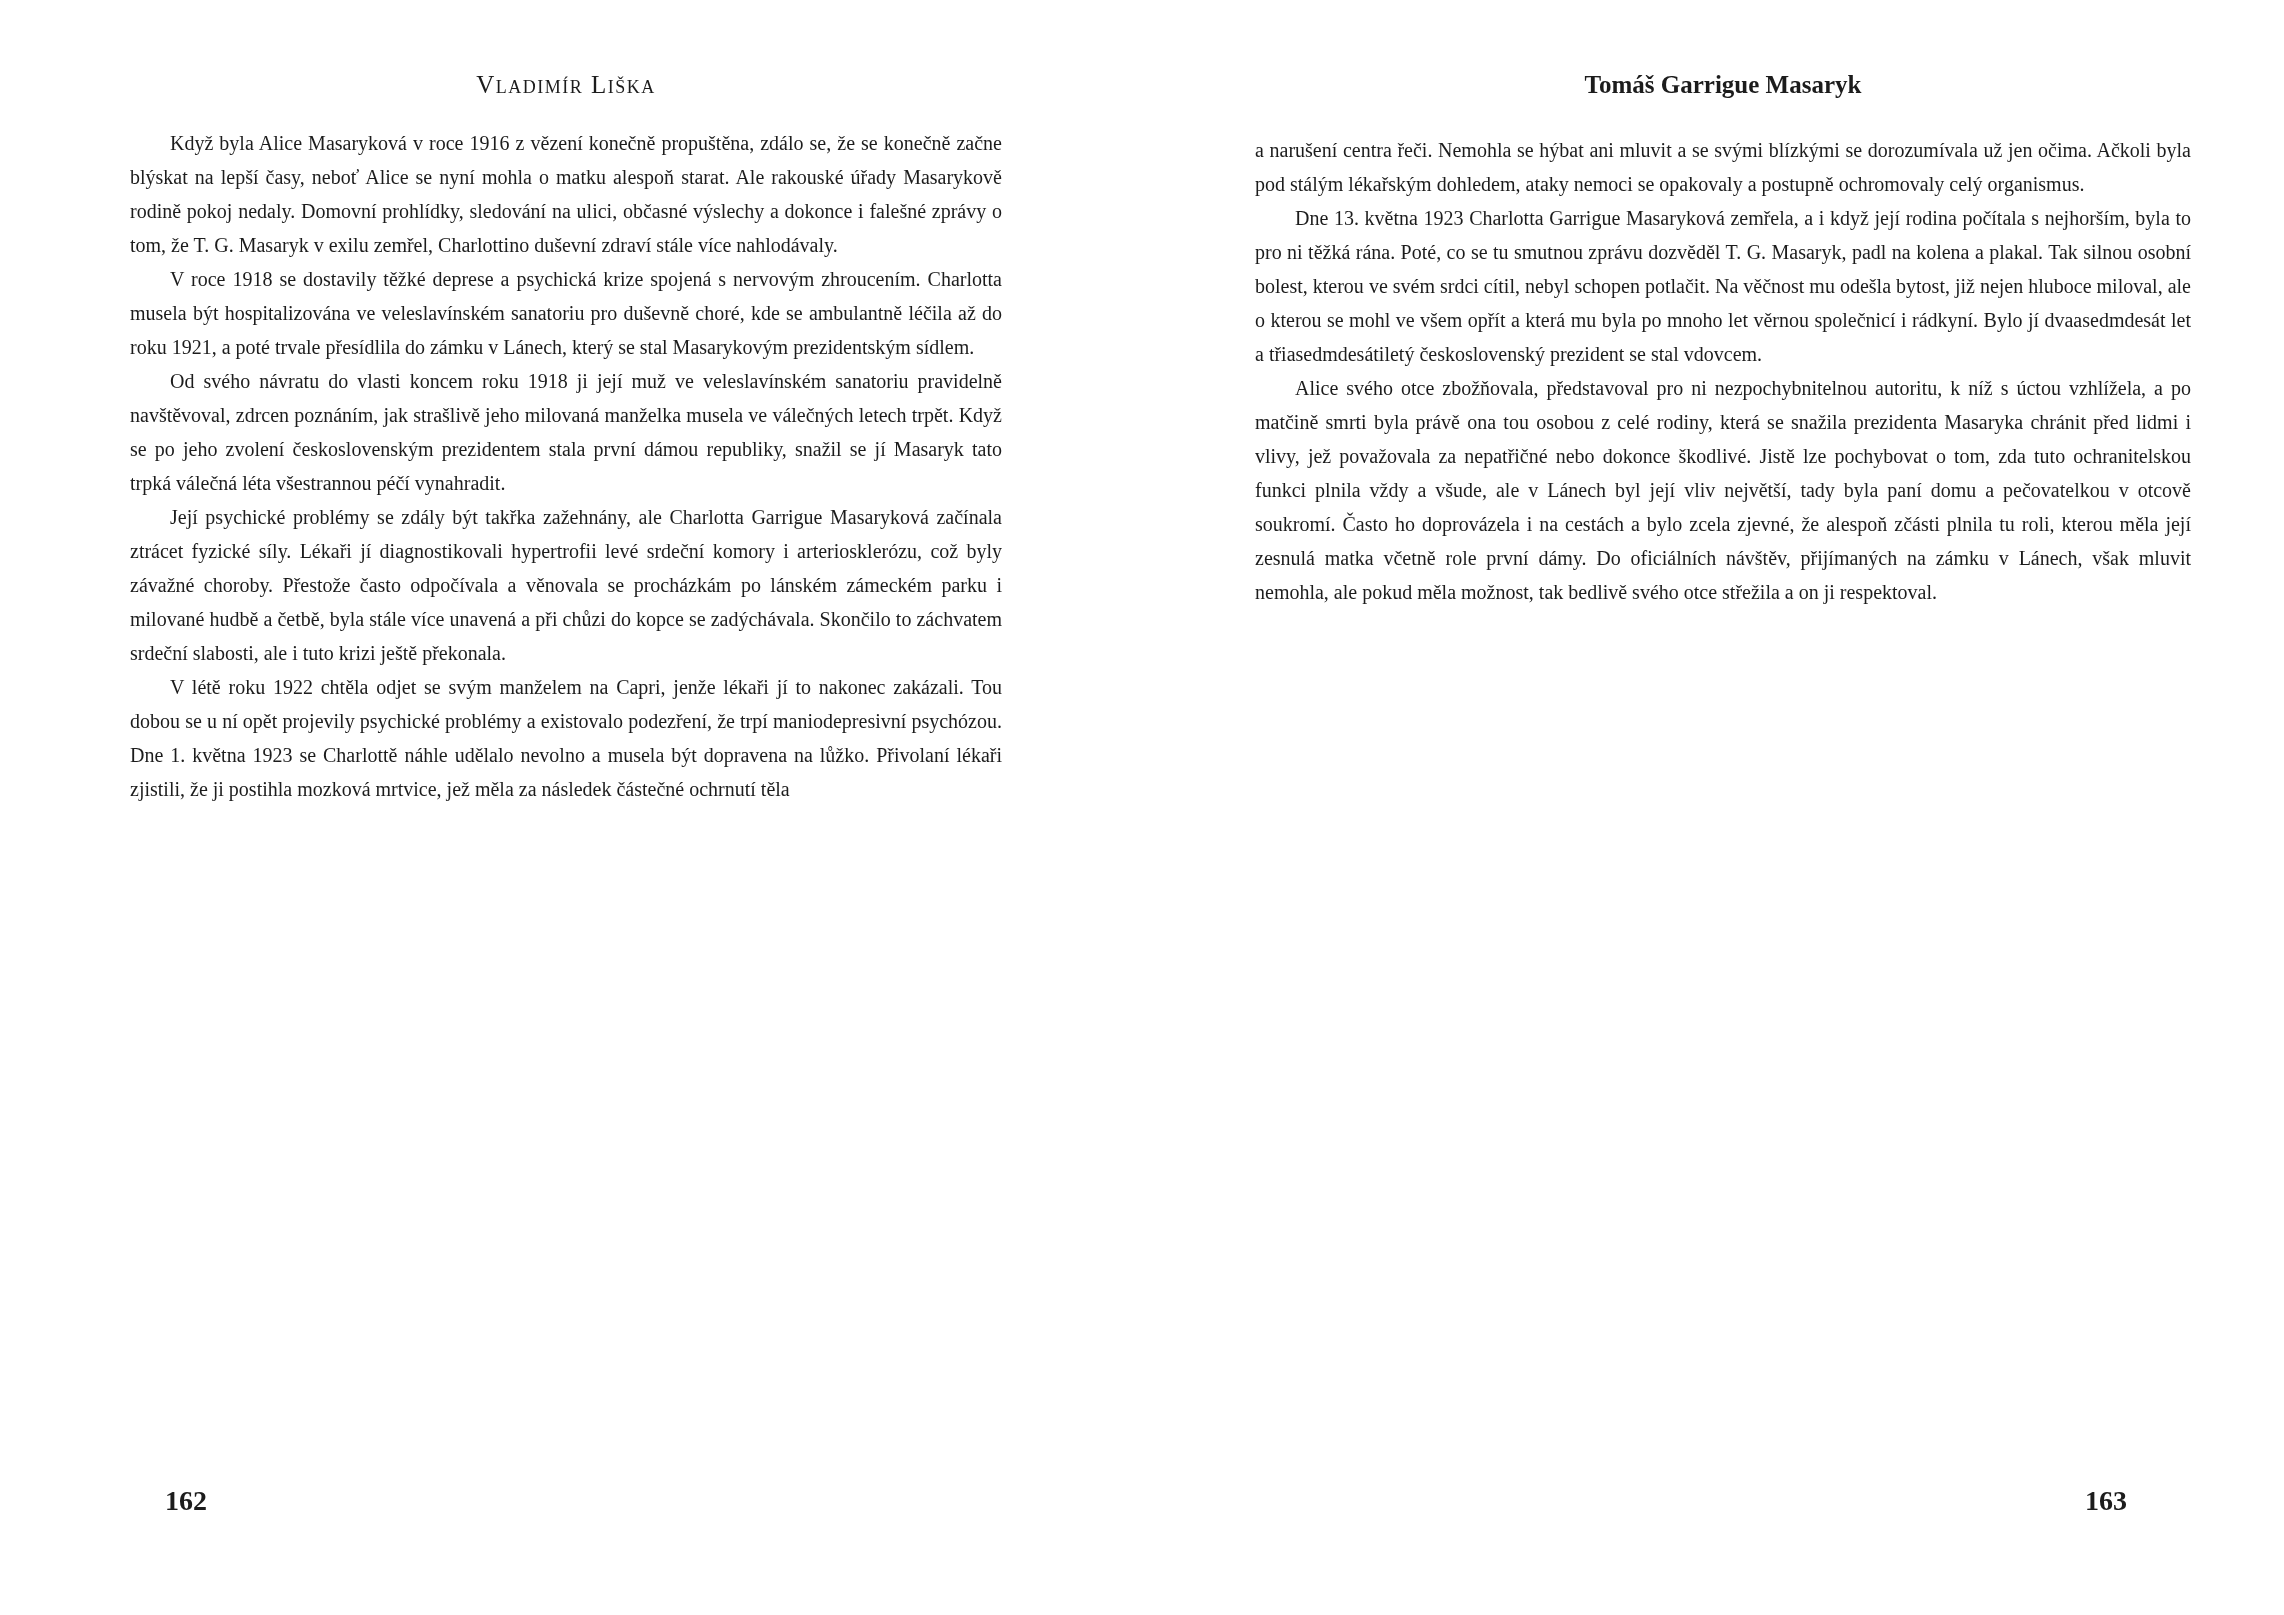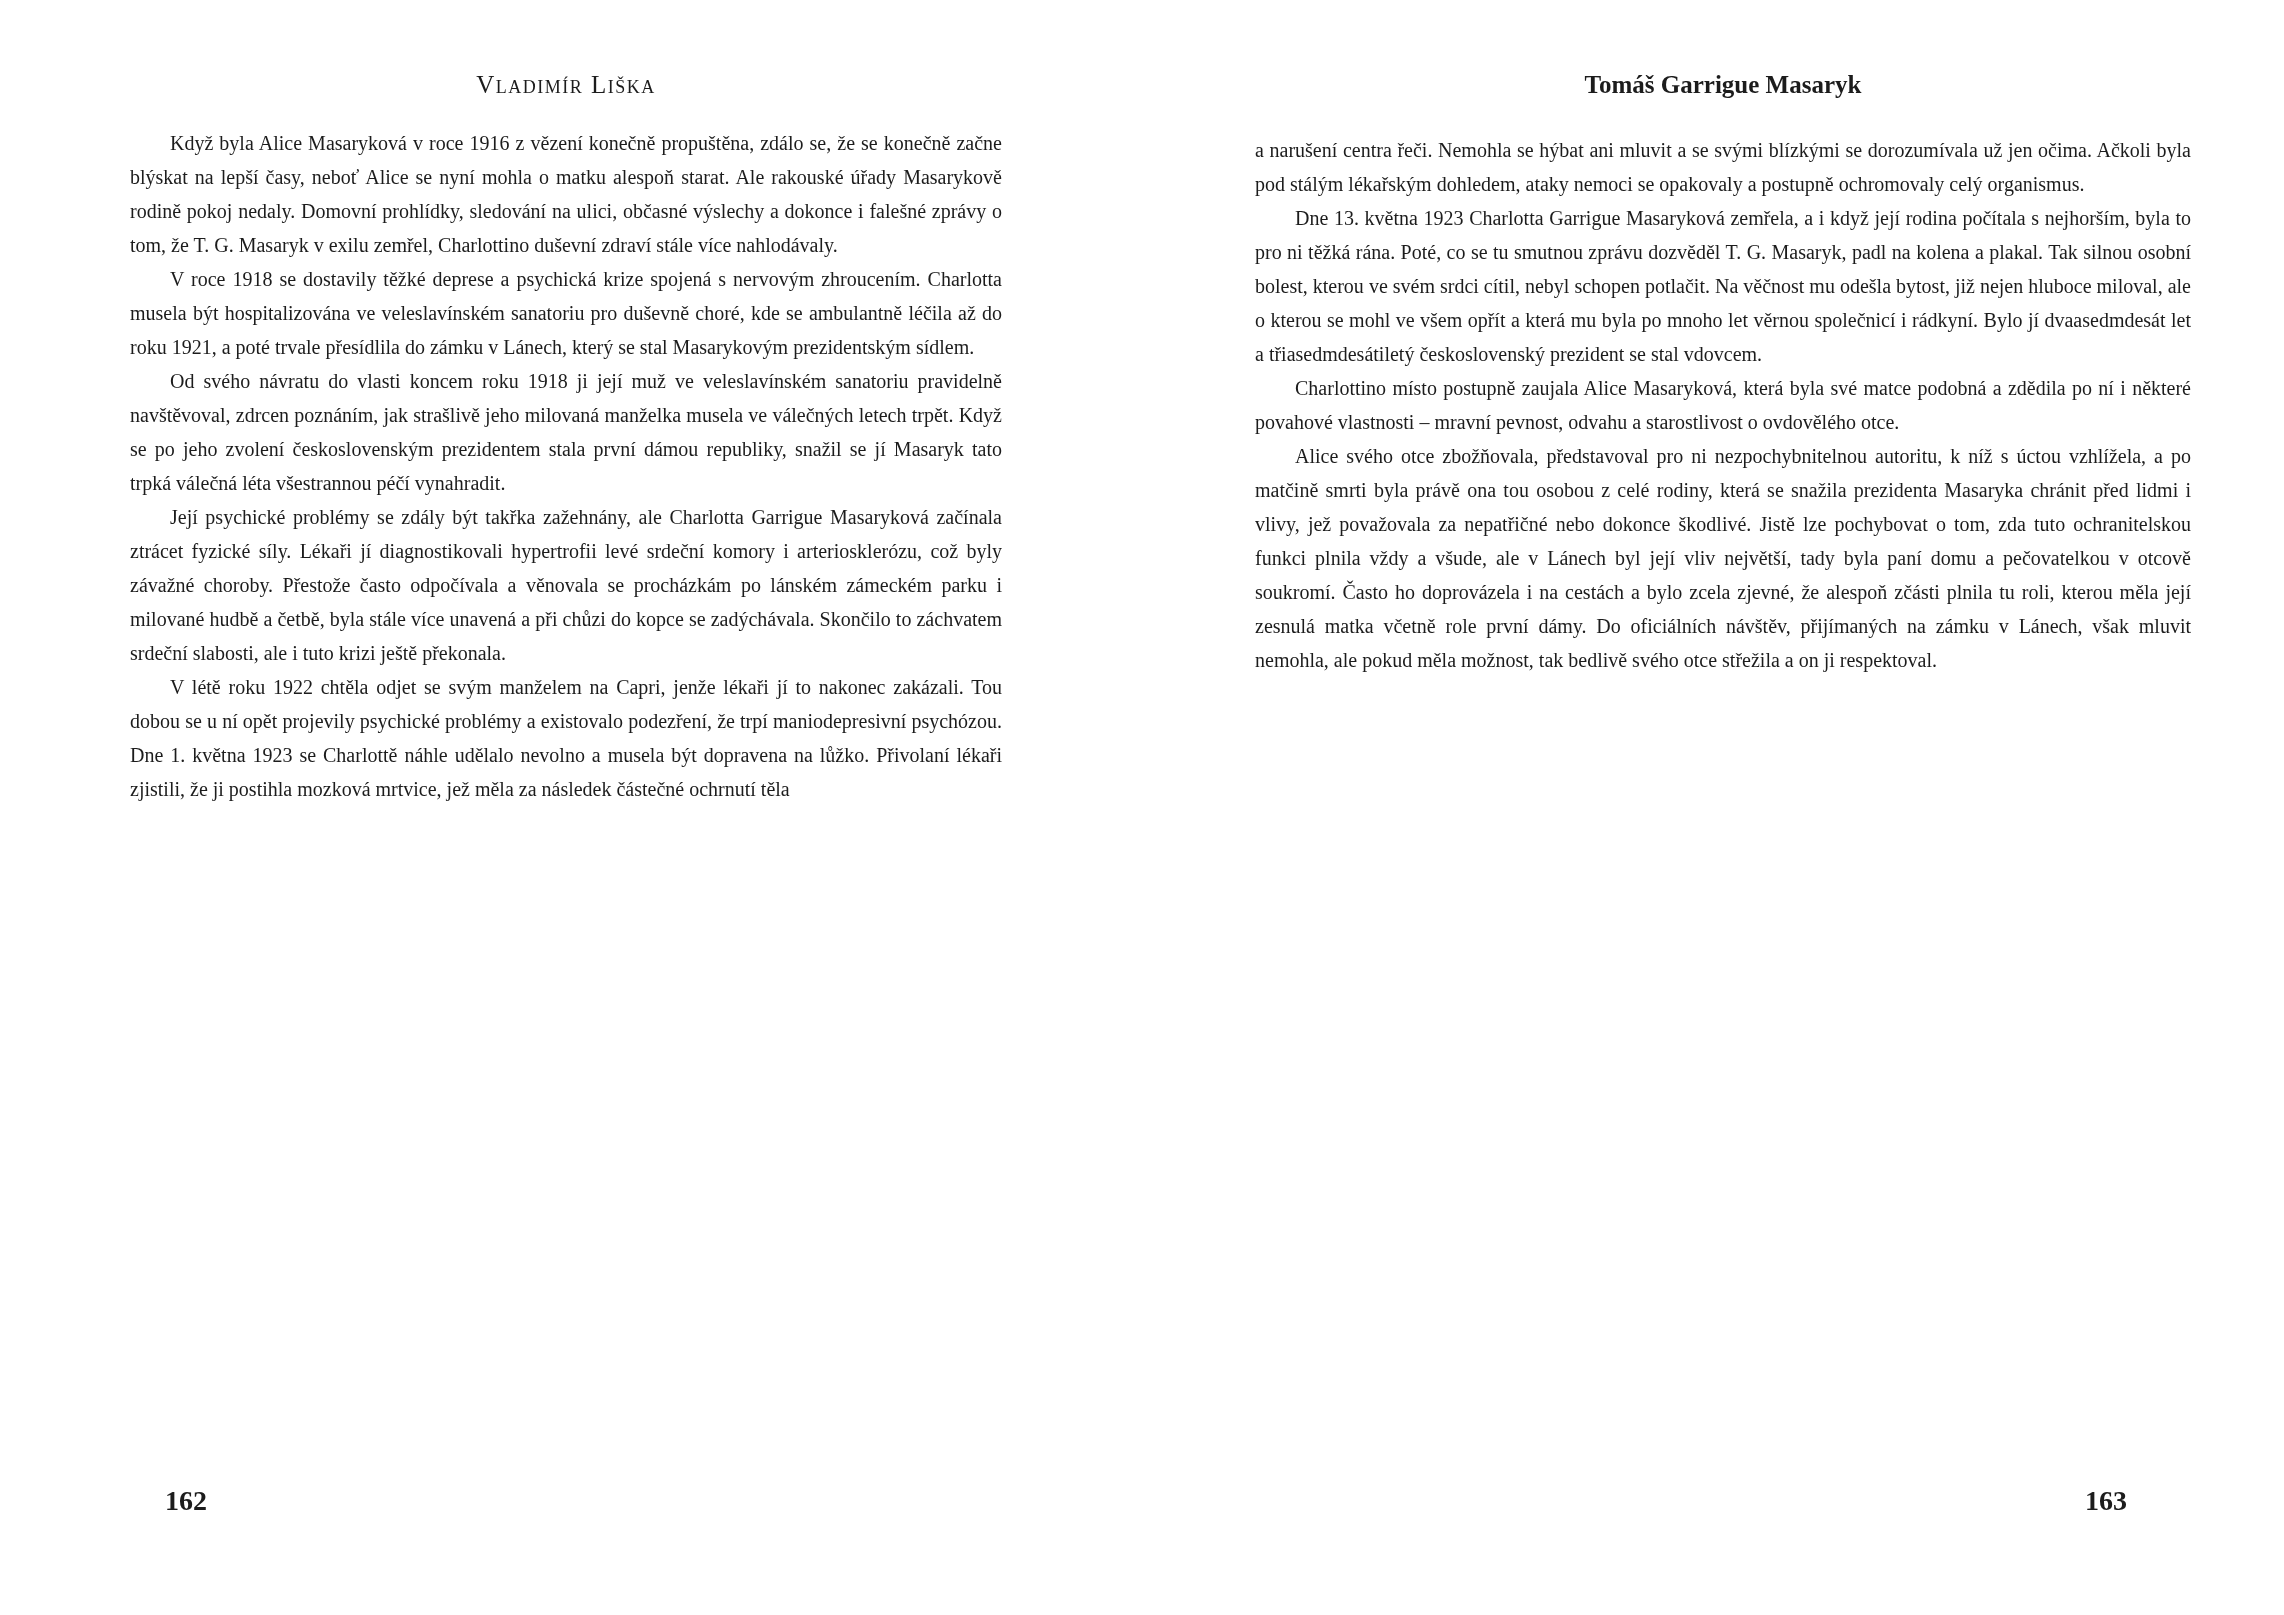--- a/index.html
+++ b/index.html
@@ -84,19 +84,18 @@
       <p>V létě roku 1922 chtěla odjet se svým manželem na Capri, jenže lékaři jí to nakonec zakázali. Tou dobou se u ní opět projevily psychické problémy a existovalo podezření, že trpí maniodepresivní psychózou. Dne 1. května 1923 se Charlottě náhle udělalo nevolno a musela být dopravena na lůžko. Přivolaní lékaři zjistili, že ji postihla mozková mrtvice, jež měla za následek částečné ochrnutí těla</p>
     </div>
     <div class="page-number">162</div>
   </section>
 
   <section class="page page-right">
     <header class="running-header title">Tomáš Garrigue Masaryk</header>
     <div class="page-body">
       <p class="no-indent">a narušení centra řeči. Nemohla se hýbat ani mluvit a se svými blízkými se dorozumívala už jen očima. Ačkoli byla pod stálým lékařským dohledem, ataky nemoci se opakovaly a postupně ochromovaly celý organismus.</p>
       <p>Dne 13. května 1923 Charlotta Garrigue Masaryková zemřela, a i když její rodina počítala s nejhorším, byla to pro ni těžká rána. Poté, co se tu smutnou zprávu dozvěděl T. G. Masaryk, padl na kolena a plakal. Tak silnou osobní bolest, kterou ve svém srdci cítil, nebyl schopen potlačit. Na věčnost mu odešla bytost, již nejen hluboce miloval, ale o kterou se mohl ve všem opřít a která mu byla po mnoho let věrnou společnicí i rádkyní. Bylo jí dvaasedmdesát let a třiasedmdesátiletý československý prezident se stal vdovcem.</p>
-      <p>Charlottino místo postupně zaujala Alice Masaryková, která byla své matce podobná a zdědila po ní i některé povahové vlastnosti – mravní pevnost, odvahu a starostlivost o ovdovělého otce.</p>
       <p>Alice svého otce zbožňovala, představoval pro ni nezpochybnitelnou autoritu, k níž s úctou vzhlížela, a po matčině smrti byla právě ona tou osobou z celé rodiny, která se snažila prezidenta Masaryka chránit před lidmi i vlivy, jež považovala za nepatřičné nebo dokonce škodlivé. Jistě lze pochybovat o tom, zda tuto ochranitelskou funkci plnila vždy a všude, ale v Lánech byl její vliv největší, tady byla paní domu a pečovatelkou v otcově soukromí. Často ho doprovázela i na cestách a bylo zcela zjevné, že alespoň zčásti plnila tu roli, kterou měla její zesnulá matka včetně role první dámy. Do oficiálních návštěv, přijímaných na zámku v Lánech, však mluvit nemohla, ale pokud měla možnost, tak bedlivě svého otce střežila a on ji respektoval.</p>
     </div>
     <div class="page-number">163</div>
   </section>
 
 </div>
 
 </body></html>

